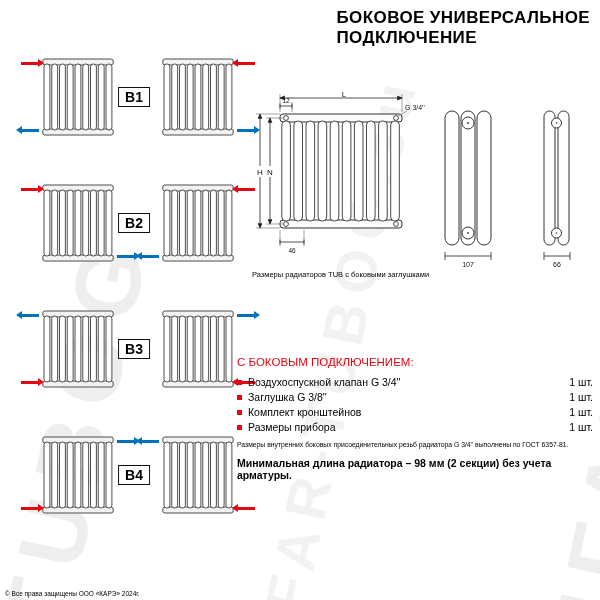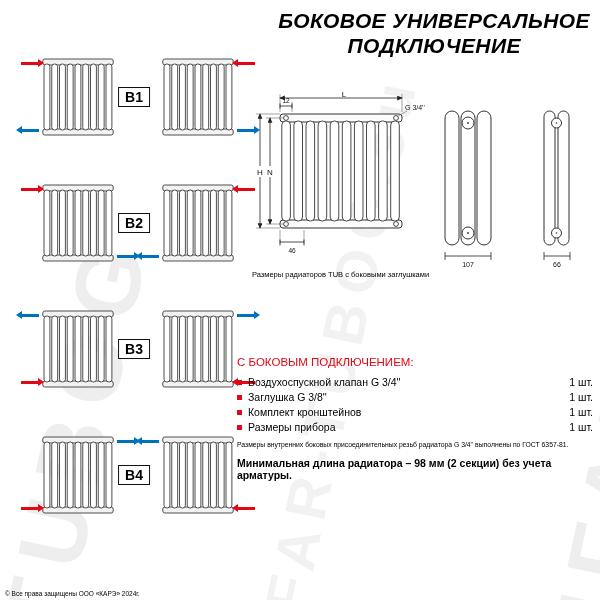--- a/index.html
+++ b/index.html
@@ -10,22 +10,22 @@
   }
   
   .wm {
     position:absolute; z-index:0; font-weight:bold; white-space:nowrap;
     color:rgba(0,0,0,0.065); pointer-events:none; transform-origin:0 0;
   }
   .wm-left  { left:-18px; top:625px; font-size:92px; letter-spacing:16px; transform:rotate(-78deg); }
   .wm-mid   { left:235px; top:680px; font-size:58px; letter-spacing:10px; transform:rotate(-78deg); color:rgba(0,0,0,0.05); }
   .wm-right { left:520px; top:690px; font-size:92px; letter-spacing:16px; transform:rotate(-78deg); }
   
-  .title { position:absolute; top:8px; right:10px; z-index:2; text-align:center;
-           font-size:21px; font-weight:bold; line-height:1.2; letter-spacing:0.4px;font-style:italic; }
+  .title { position:absolute; top:8px; right:10px; z-index:2; text-align:left;
+           font-size:17px; font-weight:bold; line-height:1.2; letter-spacing:0.4px; }
   
   .schemes { position:absolute; left:20px; top:56px; width:228px; z-index:1; }
   .scheme-row { position:relative; height:82px; margin-bottom:44px; }
   .rad-wrap { position:absolute; top:1px; width:72px; height:80px; }
   .rad-wrap.left { left:22px; }
   .rad-wrap.right { right:14px; }
   .scheme-label { position:absolute; left:50%; top:50%; transform:translate(-50%,-50%);
     border:1.5px solid #111; padding:1px 6px; font-size:14px; font-weight:bold; background:#fff; }
   .arrow { position:absolute; width:18px; height:9px; }
   .arrow .shaft { position:absolute; top:3.2px; left:0; width:18px; height:2.6px; }

